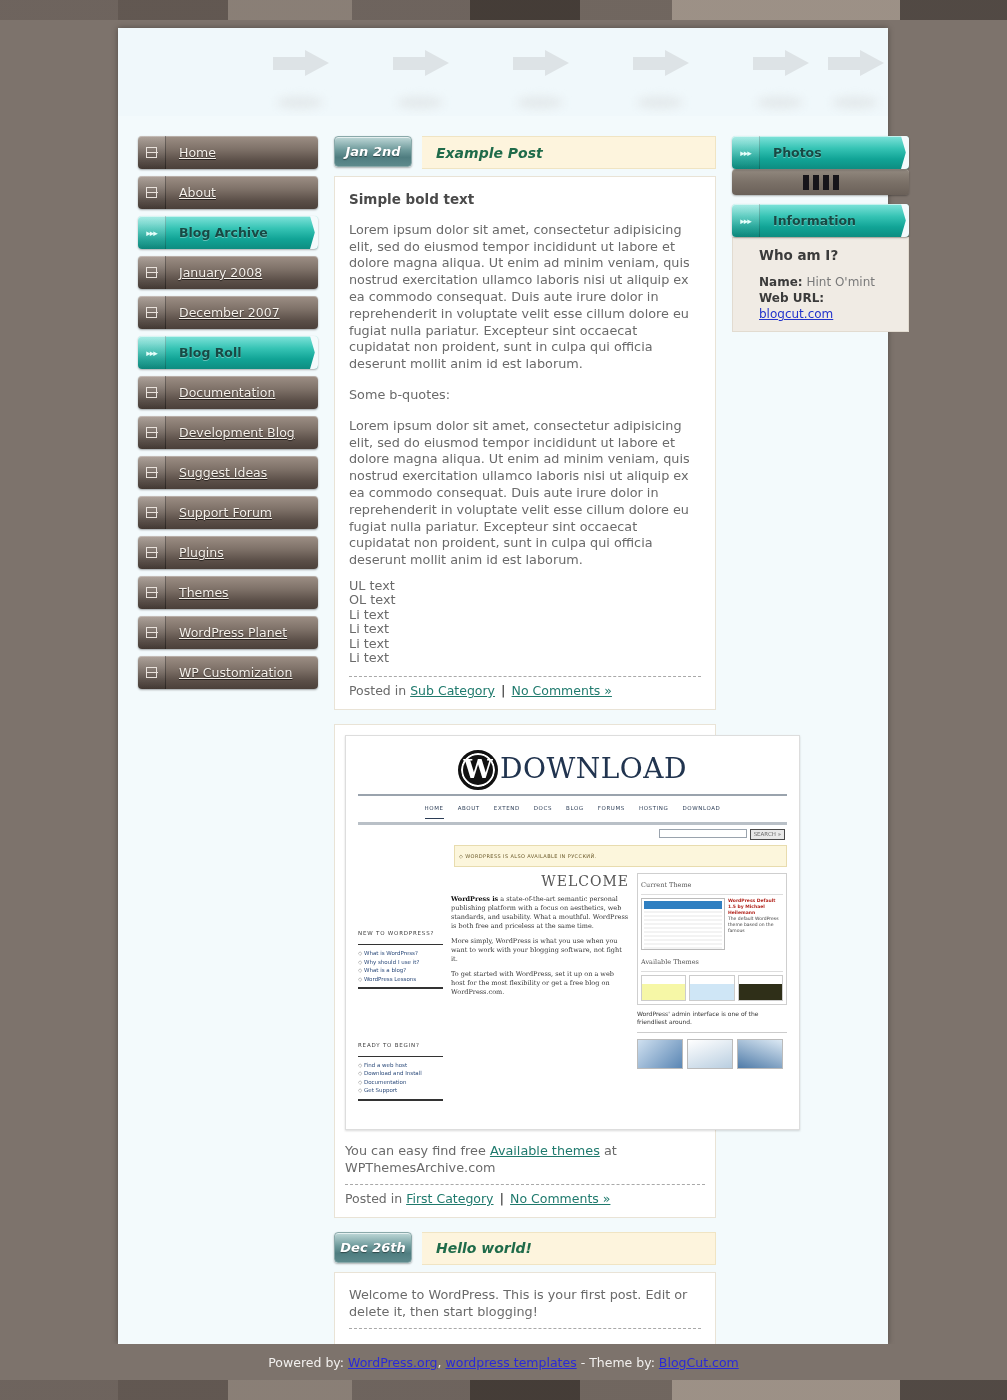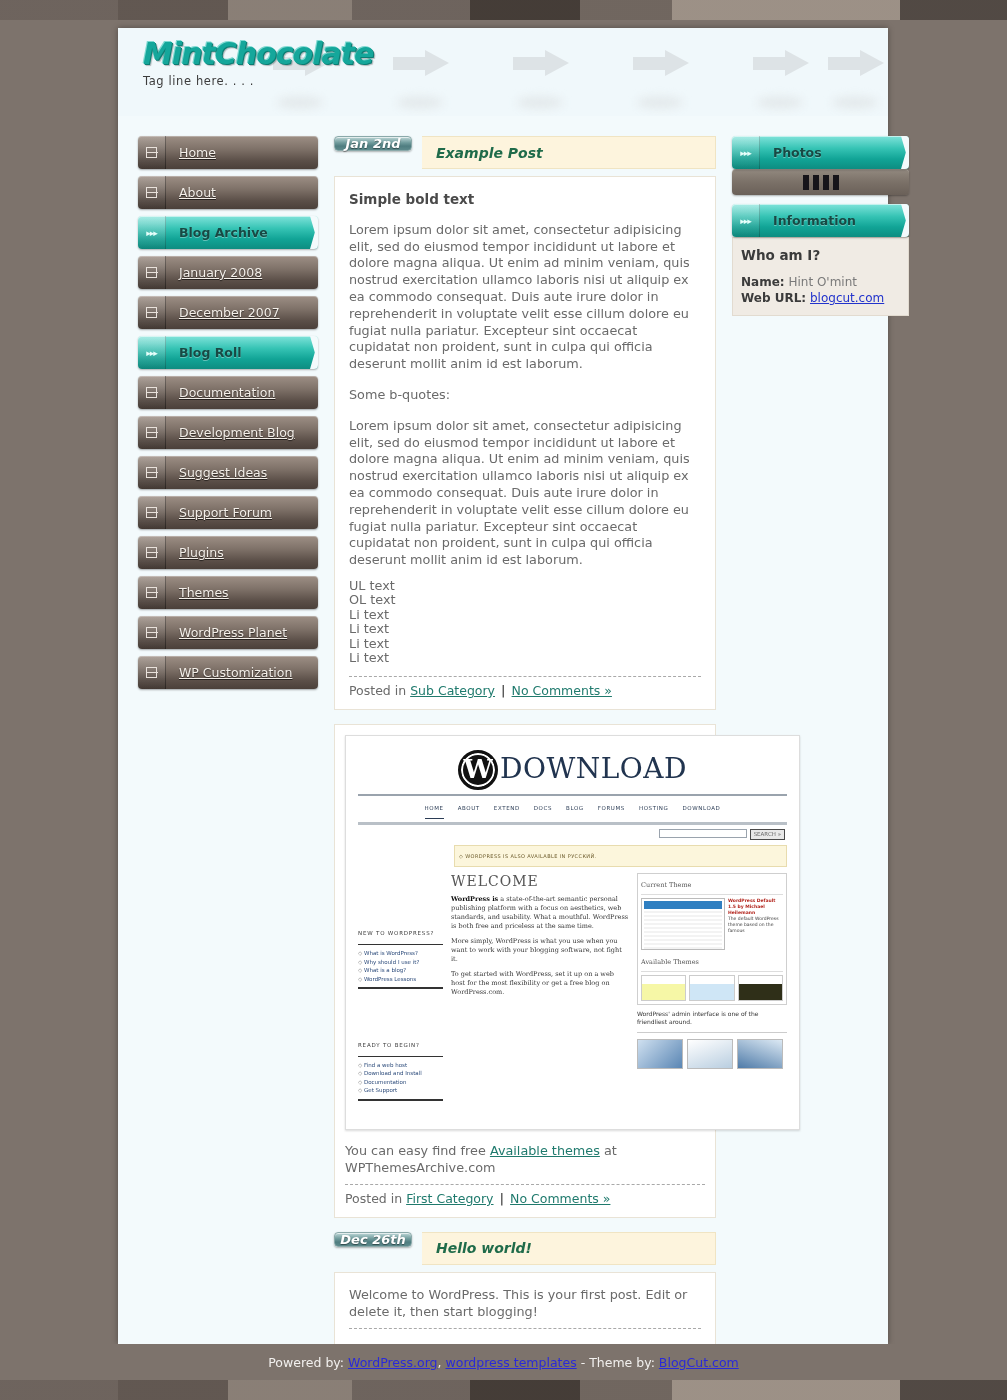--- a/index.html
+++ b/index.html
@@ -128,21 +128,21 @@
   .mi.head .ico .glyph:after{display:none;}
   .mi.head .lbl {
     color:#184944; font-weight:bold; font-size:12.5px; text-decoration:none;
     text-shadow:0 1px 0 rgba(255,255,255,.35);
   }
 
   
   .post { margin-bottom:14px; }
   .post-head { display:flex; align-items:stretch; gap:10px; }
   .date {
-    width:78px; flex:0 0 78px; height:15px;
+    width:78px; flex:0 0 78px; height:31px;
     display:flex; align-items:center; justify-content:center;
     border-radius:4px;
     background:linear-gradient(180deg,#bfd8d8 0%,#6e9a9b 45%,#4f7d80 70%,#5d8a8c 100%);
     box-shadow:0 1px 2px rgba(0,0,0,.3), inset 0 1px 0 rgba(255,255,255,.6);
     color:#ffffff; font-style:italic; font-weight:bold; font-size:13px;
     text-shadow:0 1px 1px rgba(0,0,0,.45);
     border:1px solid #8aa9aa;
   }
   .ptitle {
     flex:1; height:33px; display:flex; align-items:center;
@@ -194,21 +194,21 @@
     padding:2px 4px; margin:0 0 6px 96px; letter-spacing:.4px;}
   .wp-cols { display:flex; gap:8px; }
   .wp-c1 { width:86px; }
   .wp-c2 { width:180px; }
   .wp-c3 { width:150px; }
   .wp-head { font-size:5.5px; color:#3a3a3a; letter-spacing:.8px; border-bottom:1px solid #333;
     padding-bottom:2px; margin-bottom:4px; }
   .wp-links { font-size:5.5px; color:#2b4a7a; line-height:8.5px; }
   .wp-links div:before { content:"◇ "; color:#888; }
   .wp-underline { height:2px;background:#333; margin-top:4px;}
-  .wp-welcome { font-family:"DejaVu Serif",serif; font-size:14px; color:#555; letter-spacing:1px; margin-bottom:5px;}
+  .wp-welcome { font-family:"DejaVu Serif",serif; font-size:14px; color:#555; letter-spacing:1px; margin-bottom:5px;text-align:right;}
   .wp-para { font-family:"DejaVu Serif",serif; font-size:6.5px; color:#333; line-height:9px; margin-bottom:6px;}
   .wp-para b { color:#111; }
   .wp-panel { border:1px solid #cfcfcf; background:#fff; padding:3px; }
   .wp-panel .t { font-family:"DejaVu Serif",serif;font-size:6.5px;color:#555;border-bottom:1px solid #ddd;margin-bottom:3px;}
   .wp-admin { display:flex; gap:3px; }
   .wp-admin .left { width:84px;height:52px;border:1px solid #bbb;background:#fff; padding:2px;}
   .wp-admin .left .bar { height:8px;background:#2f7fc1;margin-bottom:2px;}
   .wp-admin .left .rows { height:38px; background:
       repeating-linear-gradient(180deg,#f3f3f3 0,#f3f3f3 2px,#fff 2px,#fff 4px);}
   .wp-admin .right { flex:1; font-size:4.5px;color:#444;line-height:6px;}
@@ -222,21 +222,21 @@
   .wp-thumbs { display:flex; gap:4px; margin-top:6px; border-top:1px solid #ccc; padding-top:6px;}
   .wp-thumbs .tb { width:46px;height:30px;border:1px solid #bbb;background:#f2f6fa;}
   .wp-thumbs .tb.i1{background:linear-gradient(135deg,#cfe0f0,#5a86b4);}
   .wp-thumbs .tb.i2{background:linear-gradient(160deg,#fff,#b9cee0);}
   .wp-thumbs .tb.i3{background:linear-gradient(200deg,#dce9f4,#4f7ba8);}
   .shot-pad { height:22px;}
 
   
   .wbox {
     background:#f0ebe4; border:1px solid #e2dbd0;
-    padding:9px 8px; margin-bottom:9px;
+    padding:9px 26px; margin-bottom:9px;
   }
   .wtitle { font-weight:bold; font-size:13.5px; color:#3b3b3b; margin-bottom:11px; }
   .wline { font-size:12px; color:#7a7a7a; line-height:16px; }
   .wline b { color:#3b3b3b; }
   .wline a { color:#2233cc; text-decoration:underline; }
   .photobar {
     height:26px; border-radius:4px; margin-bottom:9px;
     background:linear-gradient(180deg,#938a80 0%,#7b7168 50%,#6a6058 100%);
     box-shadow:0 1px 2px rgba(0,0,0,.3), inset 0 1px 0 rgba(255,255,255,.2);
     display:flex; align-items:center; justify-content:center; gap:4px;
@@ -285,24 +285,20 @@
       <div class="arrow" style="left:635px;top:22px;">
           <div class="shaft"></div>
           <div class="head"></div>
           <div class="shadow"></div>
         </div>
       <div class="arrow" style="left:710px;top:22px;">
           <div class="shaft"></div>
           <div class="head"></div>
           <div class="shadow"></div>
         </div>
-    </div>
-    <div class="brand">
-      <div class="logo">MintChocolate</div>
-      <div class="tagline">Tag line here. . . .</div>
     </div>
   </div>
 
   <div class="wrap">
     <div class="columns">
 
       <div class="col-left">
         <ul class="menu" id="menu">
             <li>
               <a href="#" class="mi">

